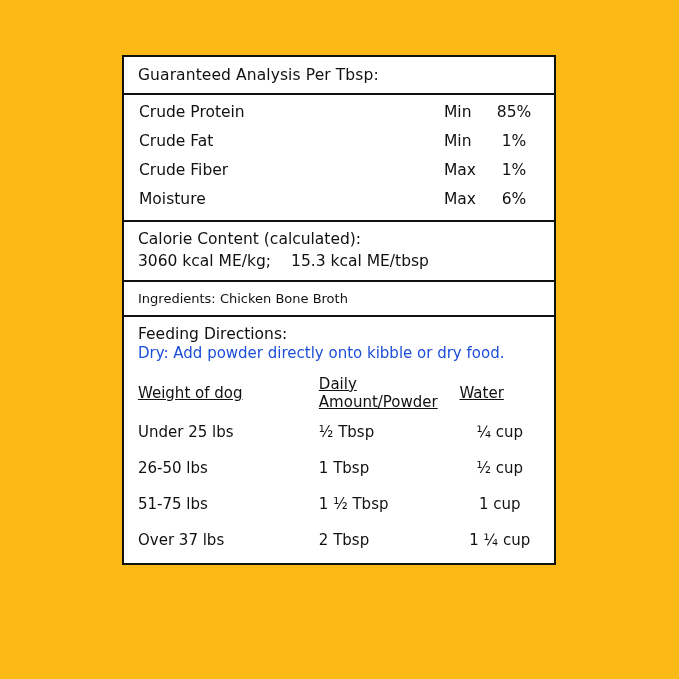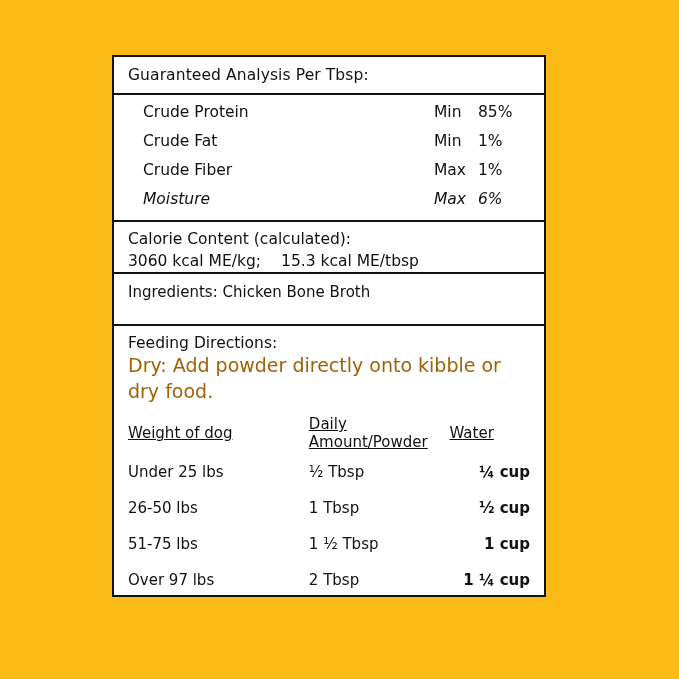--- a/index.html
+++ b/index.html
@@ -8,100 +8,100 @@
   }
   body {
     width: 679px;
     height: 679px;
     background: #FBB916;
     font-family: "DejaVu Sans", sans-serif;
     overflow: hidden;
   }
   .panel {
     position: absolute;
-    left: 112px;
+    left: 122px;
     top: 55px;
     width: 434px;
     background: #ffffff;
     border: 2px solid #111111;
     box-sizing: border-box;
   }
   .section {
     border-bottom: 2px solid #111111;
     padding: 0;
   }
   .section:last-child {
     border-bottom: none;
   }
   .pad {
-    padding: 8px 14px 2px 14px;
+    padding: 8px 14px 10px 14px;
   }
 
   
   .ga-header {
     font-size: 15.5px;
     color: #111;
     padding: 9px 14px 9px 14px;
     letter-spacing: 0.1px;
   }
 
   
   .nutrients {
     padding: 8px 14px 10px 14px;
   }
   .nrow {
     display: flex;
     align-items: baseline;
     font-size: 15.5px;
     color: #111;
-    margin: 0 0 11px 15px;
-  }
-  .nrow:last-child { margin-bottom: 2px; font-style: italic; }
+    margin: 0 0 11px 1px;
+  }
+  .nrow:last-child { margin-bottom: 2px; }
   .nname { flex: 1 1 auto; }
   .nqual {
     width: 44px;
     text-align: left;
     flex: 0 0 auto;
   }
   .nval {
     width: 52px;
-    text-align: left;
+    text-align: center;
     flex: 0 0 auto;
   }
 
   
   .cal-title {
     font-size: 15.5px;
     color: #111;
     margin-bottom: 4px;
   }
   .cal-line {
     font-size: 15.5px;
     color: #111;
     display: flex;
   }
   .cal-a { margin-right: 20px; }
 
   
   .ing-line {
-    font-size: 15px;
-    color: #111;
-    padding: 9px 14px 23px 14px;
+    font-size: 13px;
+    color: #111;
+    padding: 9px 14px 9px 14px;
   }
   .ing-label { }
   .ing-value { }
 
   
   .fd-title {
     font-size: 15.5px;
     color: #111;
   }
   .fd-p {
-    font-size: 19px;
-    color: #a16207;
+    font-size: 15px;
+    color: #1d4ed8;
     margin: 0 0 11px 0;
     line-height: 1.38;
   }
   .fd-table {
     width: 100%;
     border-collapse: collapse;
     margin-top: 8px;
   }
   .fd-table th {
     font-weight: normal;
@@ -113,21 +113,21 @@
   }
   .fd-table td {
     font-size: 15px;
     color: #111;
     padding: 0 0 18px 0;
     vertical-align: top;
   }
   .fd-table tr:last-child td { padding-bottom: 4px; }
   .col-w  { width: 42%; }
   .col-d  { width: 34%; text-align: left; }
-  .col-c  { width: 24%; text-align: right; font-weight: bold; }
+  .col-c  { width: 24%; text-align: center; }
   .fd-table th.col-d, .fd-table td.col-d { padding-left: 12px; }
   .fd-table th.col-c, .fd-table td.col-c { padding-left: 16px; }
 </style>
 </head>
 <body>
 
 <div class="panel">
 
   <div class="section">
     <div class="ga-header">Guaranteed Analysis Per Tbsp:</div>
@@ -198,21 +198,21 @@
             <td class="col-w">26-50 lbs</td>
             <td class="col-d">1 Tbsp</td>
             <td class="col-c">½ cup</td>
           </tr>
           <tr>
             <td class="col-w">51-75 lbs</td>
             <td class="col-d">1 ½ Tbsp</td>
             <td class="col-c">1 cup</td>
           </tr>
           <tr>
-            <td class="col-w">Over 97 lbs</td>
+            <td class="col-w">Over 37 lbs</td>
             <td class="col-d">2  Tbsp</td>
             <td class="col-c">1 ¼ cup</td>
           </tr>
         </tbody>
       </table>
     </div>
   </div>
 
 </div>
 

